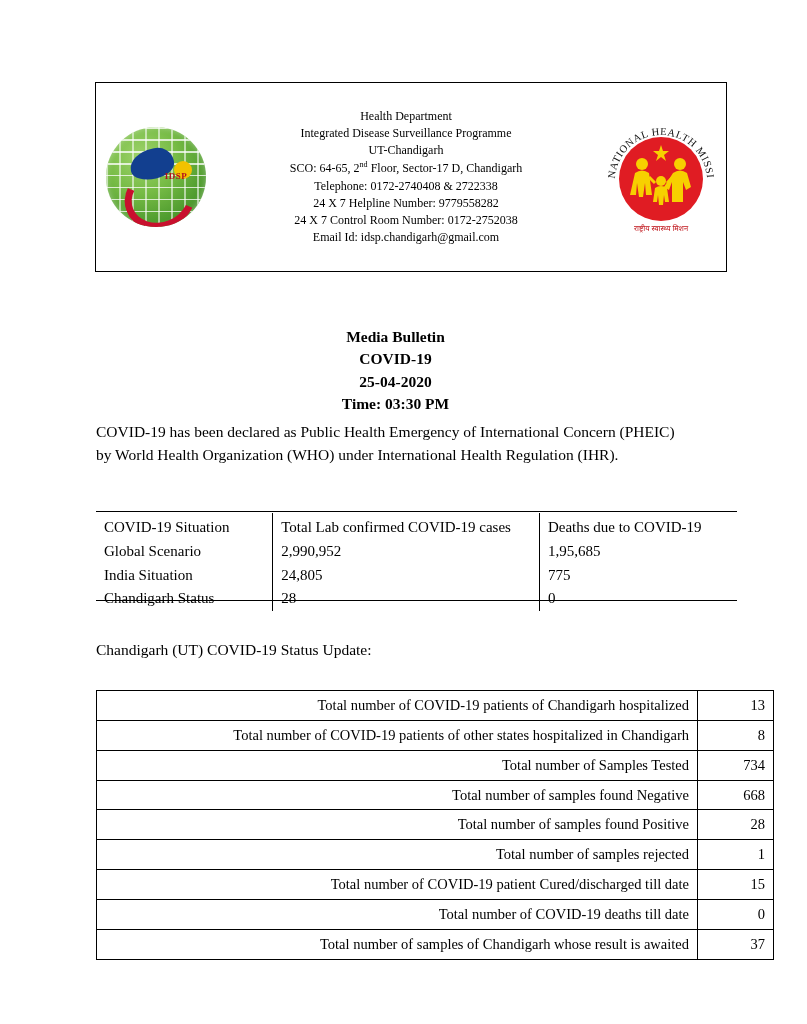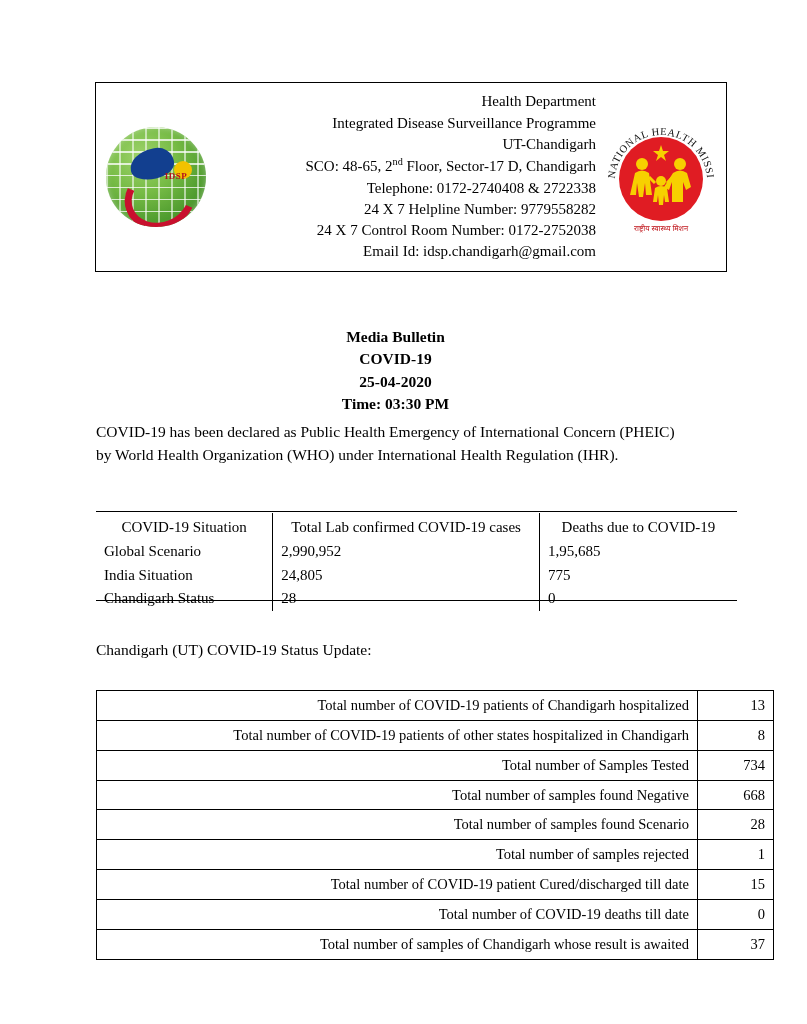--- a/index.html
+++ b/index.html
@@ -43,23 +43,23 @@
   }
   .logo-right {
     width: 130px;
     flex: 0 0 130px;
     display: flex;
     align-items: center;
     justify-content: center;
   }
   .header-text {
     flex: 1 1 auto;
-    text-align: right;
+    text-align: center;
     line-height: 1.42;
-    font-size: 15px;
+    font-size: 12px;
   }
   .header-text .ln {
     white-space: nowrap;
   }
   sup { font-size: 0.68em; }
 
   
   .globe {
     position: relative;
     width: 100px;
@@ -178,21 +178,21 @@
   }
   .situation-table td {
     border: 0;
     padding: 1px 8px;
     vertical-align: top;
     line-height: 1.45;
   }
   .situation-table .c1 { width: 170px; }
   .situation-table .c2 { width: 270px; border-left: 1px solid #000; }
   .situation-table .c3 { width: 195px; border-left: 1px solid #000; }
-  .situation-table tr:first-child td { padding-top: 4px; text-align: center; }
+  .situation-table tr:first-child td { padding-top: 4px; }
   .sit-wrap {
     position: absolute;
     left: 96px;
     top: 511px;
     width: 641px;
     height: 90px;
     border-top: 1px solid #000;
     border-bottom: 1px solid #000;
     box-sizing: border-box;
   }
@@ -239,21 +239,21 @@
         <div class="red-curve"></div>
         <div class="yellow-dot"></div>
         <div class="idsp">IDSP</div>
       </div>
     </div>
 
     <div class="header-text">
       <div class="ln">Health Department</div>
       <div class="ln">Integrated Disease Surveillance Programme</div>
       <div class="ln">UT-Chandigarh</div>
-      <div class="ln"><span>SCO: 48-65, 2</span><sup>nd</sup><span> Floor, Sector-17 D, Chandigarh</span></div>
+      <div class="ln"><span>SCO: 64-65, 2</span><sup>nd</sup><span> Floor, Sector-17 D, Chandigarh</span></div>
       <div class="ln">Telephone: 0172-2740408 &amp; 2722338</div>
       <div class="ln">24 X 7 Helpline Number: 9779558282</div>
       <div class="ln">24 X 7 Control Room Number: 0172-2752038</div>
       <div class="ln">Email Id: idsp.chandigarh@gmail.com</div>
     </div>
 
     <div class="logo-right">
       <div class="nhm">
         <svg class="ring-text" viewBox="0 0 112 112">
           <defs>
@@ -336,21 +336,21 @@
     </tr>
     <tr>
       <td class="label">Total number of Samples Tested</td>
       <td class="value">734</td>
     </tr>
     <tr>
       <td class="label">Total number of samples found Negative</td>
       <td class="value">668</td>
     </tr>
     <tr>
-      <td class="label">Total number of samples found Scenario</td>
+      <td class="label">Total number of samples found Positive</td>
       <td class="value">28</td>
     </tr>
     <tr>
       <td class="label">Total number of samples rejected</td>
       <td class="value">1</td>
     </tr>
     <tr>
       <td class="label">Total number of COVID-19 patient Cured/discharged till date</td>
       <td class="value">15</td>
     </tr>

